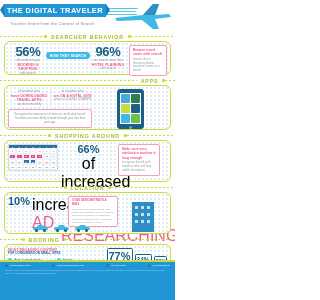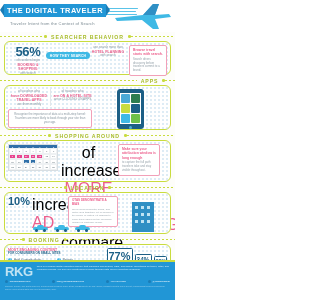--- a/index.html
+++ b/index.html
@@ -143,20 +143,21 @@
       <div class="stat" style="width:40px;">
         <div class="num" style="color:#1c5f86">56%</div>
         <div class="pre">of travelers begin</div>
         <div class="hl" style="color:#ec5f8c">BOOKING &amp; SHOPPING</div>
         <div class="post">with search</div>
       </div>
       <div style="width:40px;display:flex;align-items:flex-start;justify-content:center;padding-top:7px;">
         <span class="pill">HOW THEY SEARCH</span>
       </div>
       <div class="stat" style="width:40px;">
+        <div class="num" style="color:#1c5f86">96%</div>
         <div class="pre">use search more than</div>
         <div class="hl" style="color:#ec5f8c">HOTEL PLANNING</div>
         <div class="post">with search</div>
       </div>
       <div class="callout" style="width:38px;margin-left:1px;">
         <div class="ct">Browse travel starts with search.</div>
         <div class="cb">Search drives discovery before travelers commit to a brand.</div>
       </div>
     </div>
   </div>
@@ -252,20 +253,21 @@
             <span>24</span>
             <span>25</span>
             <span>26</span>
             <span>27</span>
             <span>28</span>
         </div>
       </div>
 
       <div style="width:58px;padding-left:3px;">
         <div style="text-align:center;">
+          <div class="num" style="font-size:11px;font-weight:bold;color:#1c5f86;line-height:1;">66%</div>
           <div class="pre">of increased</div>
           <div class="hl" style="color:#ec5f8c">MORE THAN RESEARCHING</div>
           <div class="post">compare across sites before booking</div>
         </div>
 
       </div>
 
       <div class="callout" style="width:42px;margin-left:2px;">
         <div class="ct">Make sure your attribution window is long enough</div>
         <div class="cb">to capture the full path travelers take and stay visible throughout.</div>
@@ -393,24 +395,20 @@
             <div class="num2" style="font-size:5.4px;">28%</div>
             <div class="cap" style="font-size:2px;">MOBILE booking share</div>
           </div>
         </div>
       </div>
     </div>
   </div>
 
   <div class="footer">
     <div class="bar"></div>
-    <div style="display:flex;padding:3px 5px 0;">
-      <div class="rkg">RKG</div>
-      <div class="f-txt" style="margin-left:4px;flex:1;">RKG is a leading digital marketing agency that manages paid search, SEO, and display advertising for travel, retail, and consumer brands. We help our clients grow revenue through data-driven marketing programs.</div>
-    </div>
     <div style="display:flex;justify-content:space-between;padding:2px 5px 0;">
       <span style="display:flex;align-items:center;gap:1.5px;">
         <span class="f-dot"></span>
         <span class="f-link">rimmkaufman.com</span>
       </span>
       <span style="display:flex;align-items:center;gap:1.5px;">
         <span class="f-dot"></span>
         <span class="f-link">info@rimmkaufman.com</span>
       </span>
       <span style="display:flex;align-items:center;gap:1.5px;">

